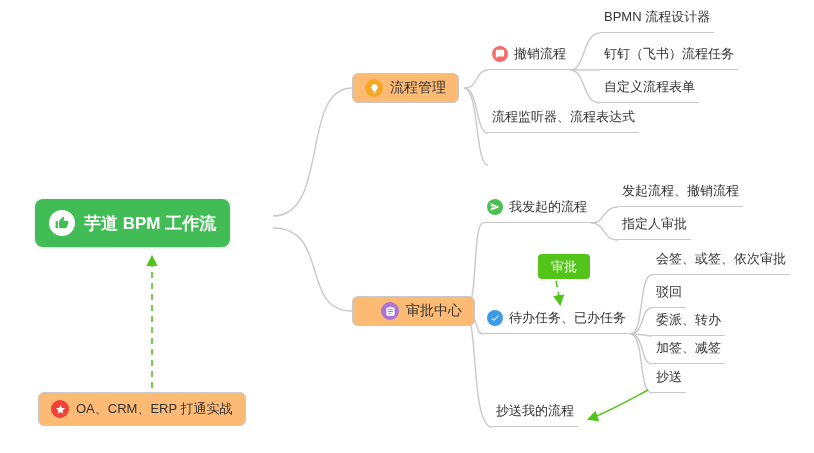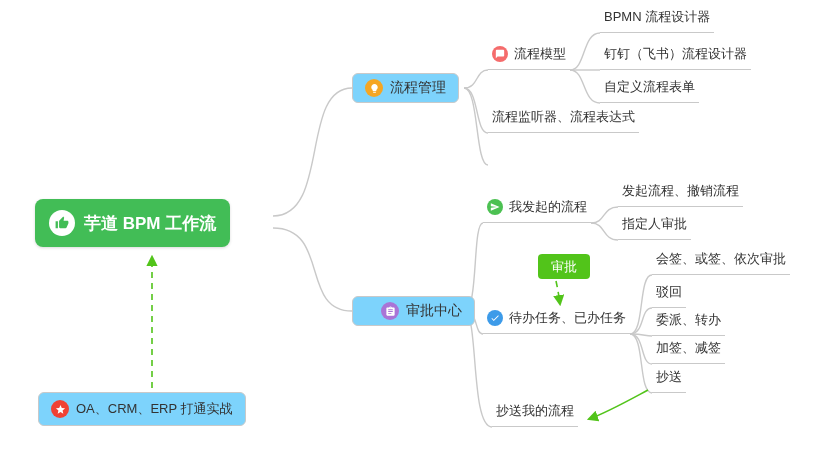--- a/index.html
+++ b/index.html
@@ -17,21 +17,21 @@
 
   .node { position:absolute; display:flex; align-items:center; white-space:nowrap; }
 
   .root-node {
     background:#42bd56; color:#fff; border-radius:8px;
     height:48px; padding:0 14px; gap:9px;
     font-size:17px; font-weight:bold;
     box-shadow:0 1px 3px rgba(0,0,0,0.15);
   }
   .boxed {
-    background:#7dd3fc; border:1px solid #c9c9c9; border-radius:6px;
+    background:#fdba74; border:1px solid #c9c9c9; border-radius:6px;
     height:30px; padding:0 12px; gap:7px; font-size:14px;
   }
   .practice-box { height:34px; font-size:13px; }
 
   .topic {
     gap:6px; font-size:13px;
     padding:0 4px 6px 4px; border-bottom:1px solid #c9c9c9;
     line-height:18px;
   }
   .leaf {
@@ -121,25 +121,25 @@
     </span>
     <span>流程管理</span>
   </div>
 
   <div class="node topic" style="left:488px; top:45px;">
     <span class="ic ic-16 bg-red">
       <svg width="10" height="10" viewBox="0 0 24 24" fill="#fff">
           <path d="M20 2H4c-1.1 0-1.99.9-1.99 2L2 22l4-4h14c1.1 0 2-.9 2-2V4c0-1.1-.9-2-2-2z"></path>
         </svg>
     </span>
-    <span>流程模型</span>
+    <span>撤销流程</span>
   </div>
 
   <div class="node leaf" style="left:600px; top:8px;">BPMN 流程设计器</div>
-  <div class="node leaf" style="left:600px; top:45px;">钉钉（飞书）流程设计器</div>
+  <div class="node leaf" style="left:600px; top:45px;">钉钉（飞书）流程任务</div>
   <div class="node leaf" style="left:600px; top:78px;">自定义流程表单</div>
 
   <div class="node leaf" style="left:488px; top:108px;">流程监听器、流程表达式</div>
 
   <div class="node boxed" style="left:352px; top:296px;padding-left:28px;">
     <span class="ic ic-18 bg-purple">
       <svg width="11" height="11" viewBox="0 0 24 24" fill="#fff">
           <path d="M19 3h-4.18C14.4 1.84 13.3 1 12 1c-1.3 0-2.4.84-2.82 2H5c-1.1 0-2 .9-2 2v14c0 1.1.9 2 2 2h14c1.1 0 2-.9 2-2V5c0-1.1-.9-2-2-2zm-7 0c.55 0 1 .45 1 1s-.45 1-1 1-1-.45-1-1 .45-1 1-1zm2 14H7v-2h7v2zm3-4H7v-2h10v2zm0-4H7V7h10v2z"></path>
         </svg>
     </span>

